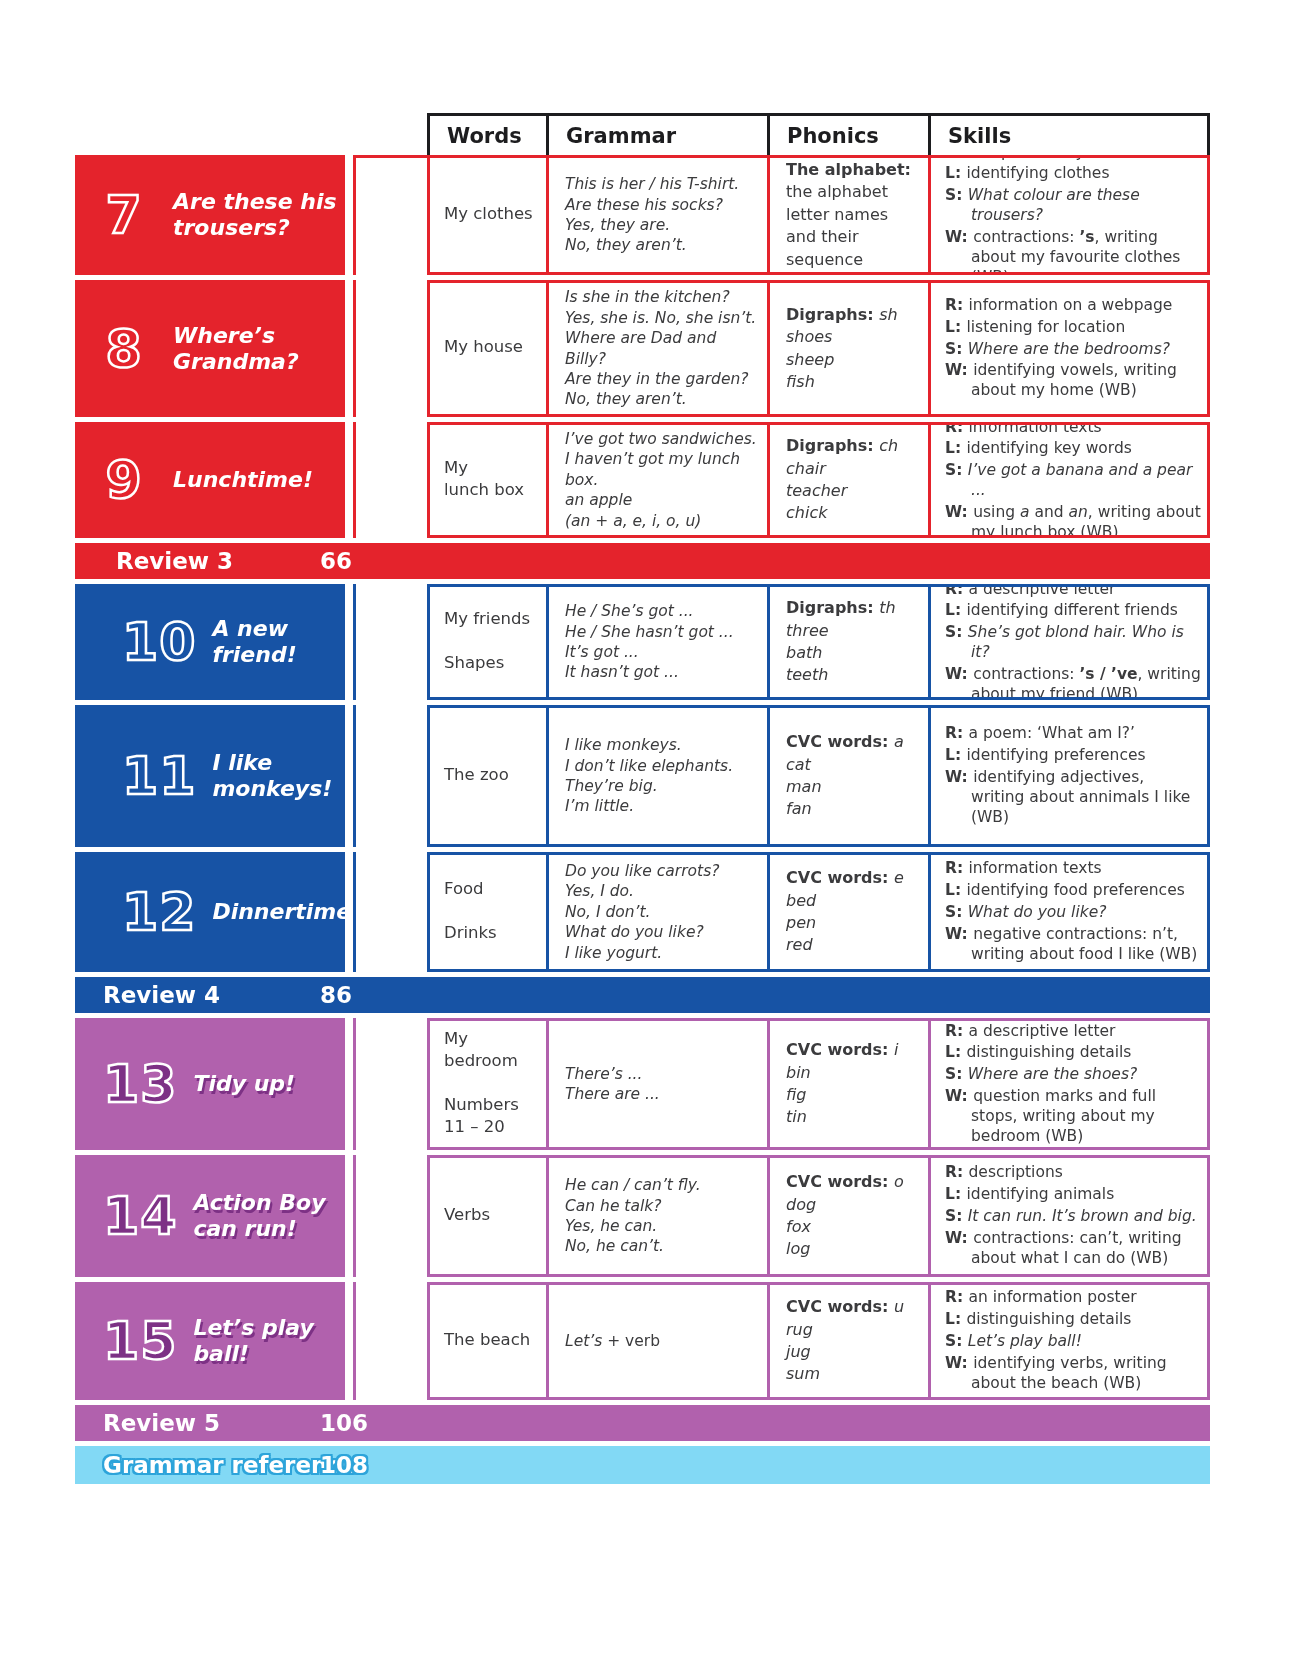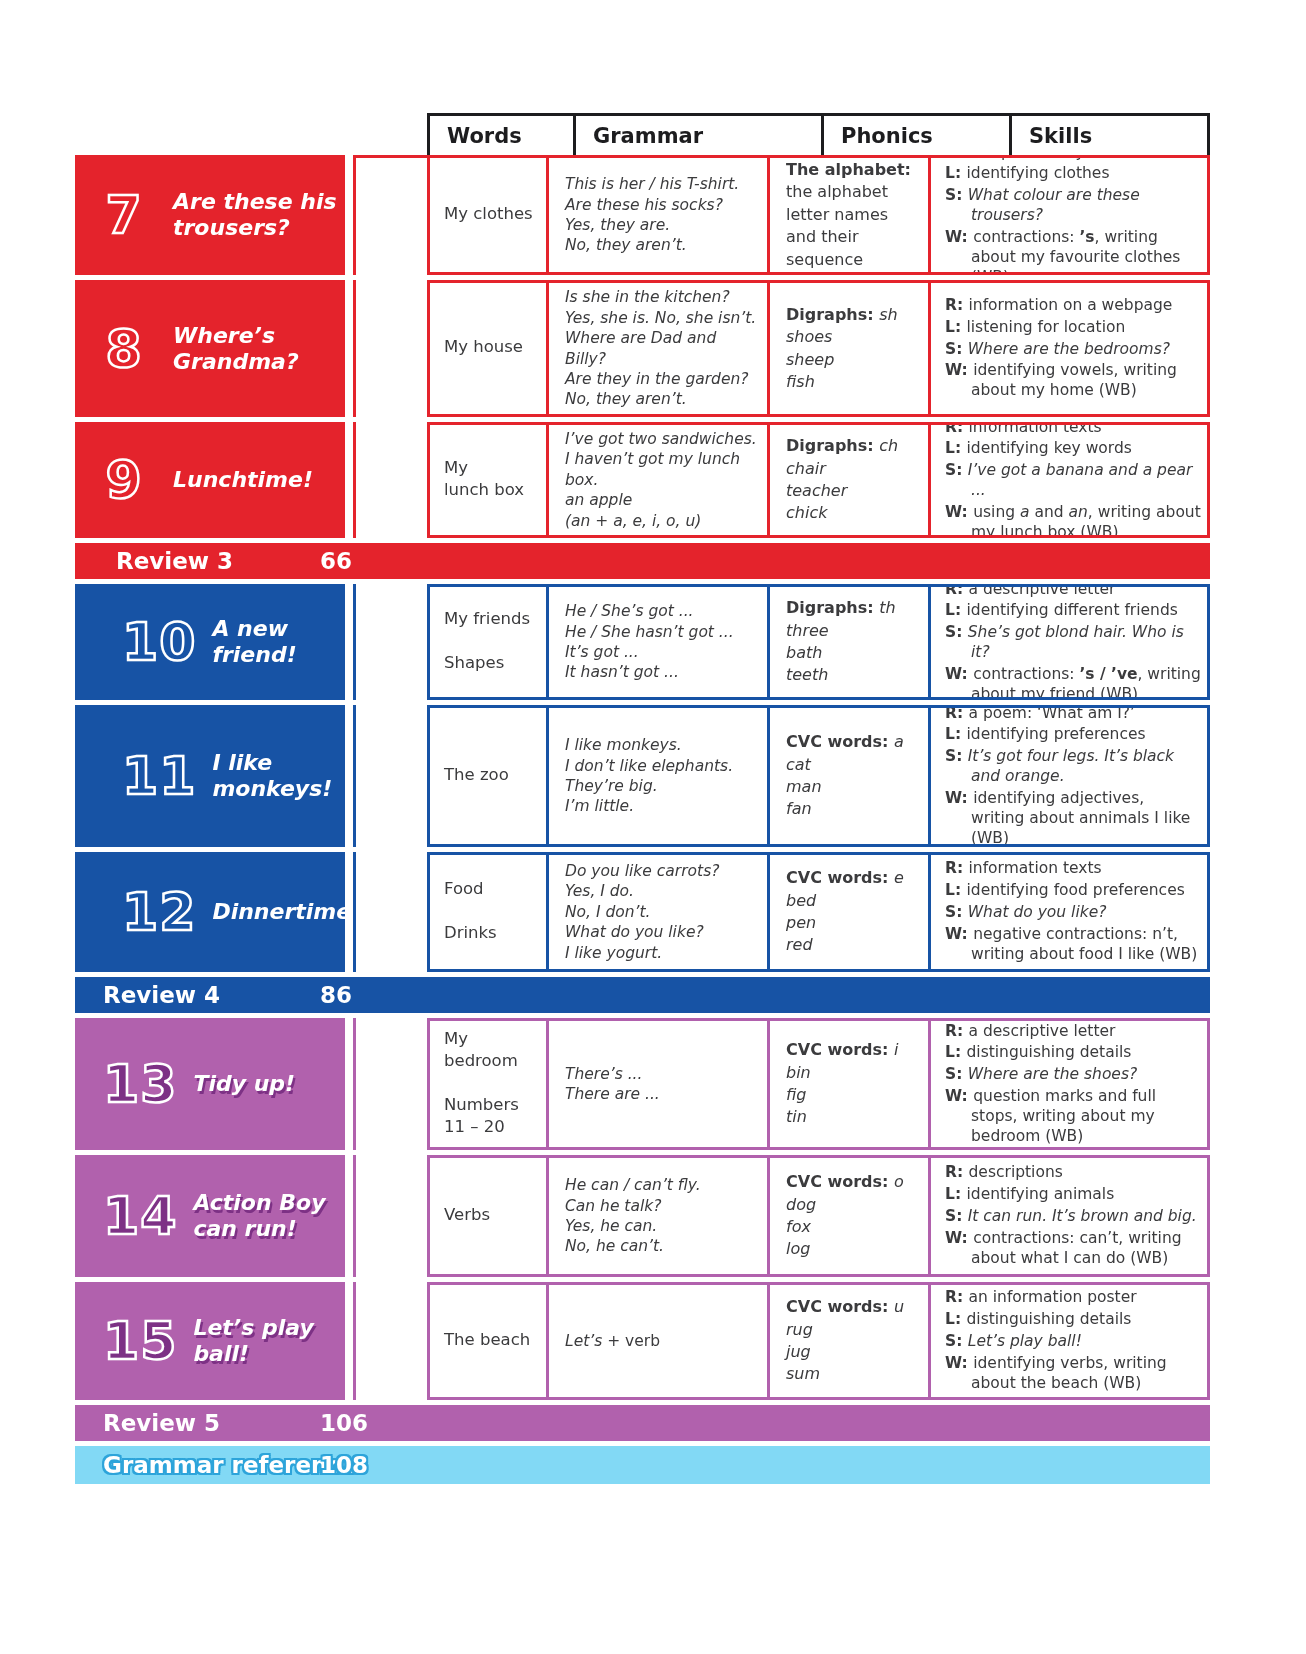--- a/index.html
+++ b/index.html
@@ -13,21 +13,21 @@
 
   
   .header{
     display:flex;margin-left:352px;width:783px;height:42px;
     box-sizing:border-box;border:3px solid #1d1d1f;border-bottom:none;
   }
   .hcell{
     display:flex;align-items:center;box-sizing:border-box;
     padding-left:17px;font-weight:bold;font-size:21px;color:#1d1d1f;
   }
-  .hcell + .hcell{border-left:3px solid #1d1d1f;margin-left:27px;}
+  .hcell + .hcell{border-left:3px solid #1d1d1f;}
   .h-0{width:116px}.h-1{width:221px}.h-2{width:161px}.h-3{flex:1}
 
   
   .row{display:flex;margin-bottom:5px;}
   .block{
     width:270px;box-sizing:border-box;display:flex;align-items:center;
     padding-left:16px;gap:16px;flex:none;
   }
   .num{
     font-weight:bold;font-size:52px;line-height:1;letter-spacing:1px;
@@ -250,21 +250,20 @@
           </div>
           <div class="cell phonics">
             <div class="pline"><span class="b">CVC words: </span><span class="i">a</span></div>
             <div class="pline"><span class="i">cat</span></div>
             <div class="pline"><span class="i">man</span></div>
             <div class="pline"><span class="i">fan</span></div>
           </div>
           <div class="cell skills">
             <div class="sl"><span class="lb">R: </span><span>a poem: ‘What am I?’</span></div>
             <div class="sl"><span class="lb">L: </span><span>identifying preferences</span></div>
-            <div class="sl"><span class="lb">S: </span><span class="i">It’s got four legs. It’s black and orange.</span></div>
             <div class="sl"><span class="lb">W: </span><span>identifying adjectives, writing about annimals I like (WB)</span></div>
           </div>
         </div>
       </div>
       <div class="row sec-blue" style="height: 120px;">
         <div class="block">
           <div class="num">12</div>
           <div class="title">
             <div>Dinnertime!</div>
           </div>

